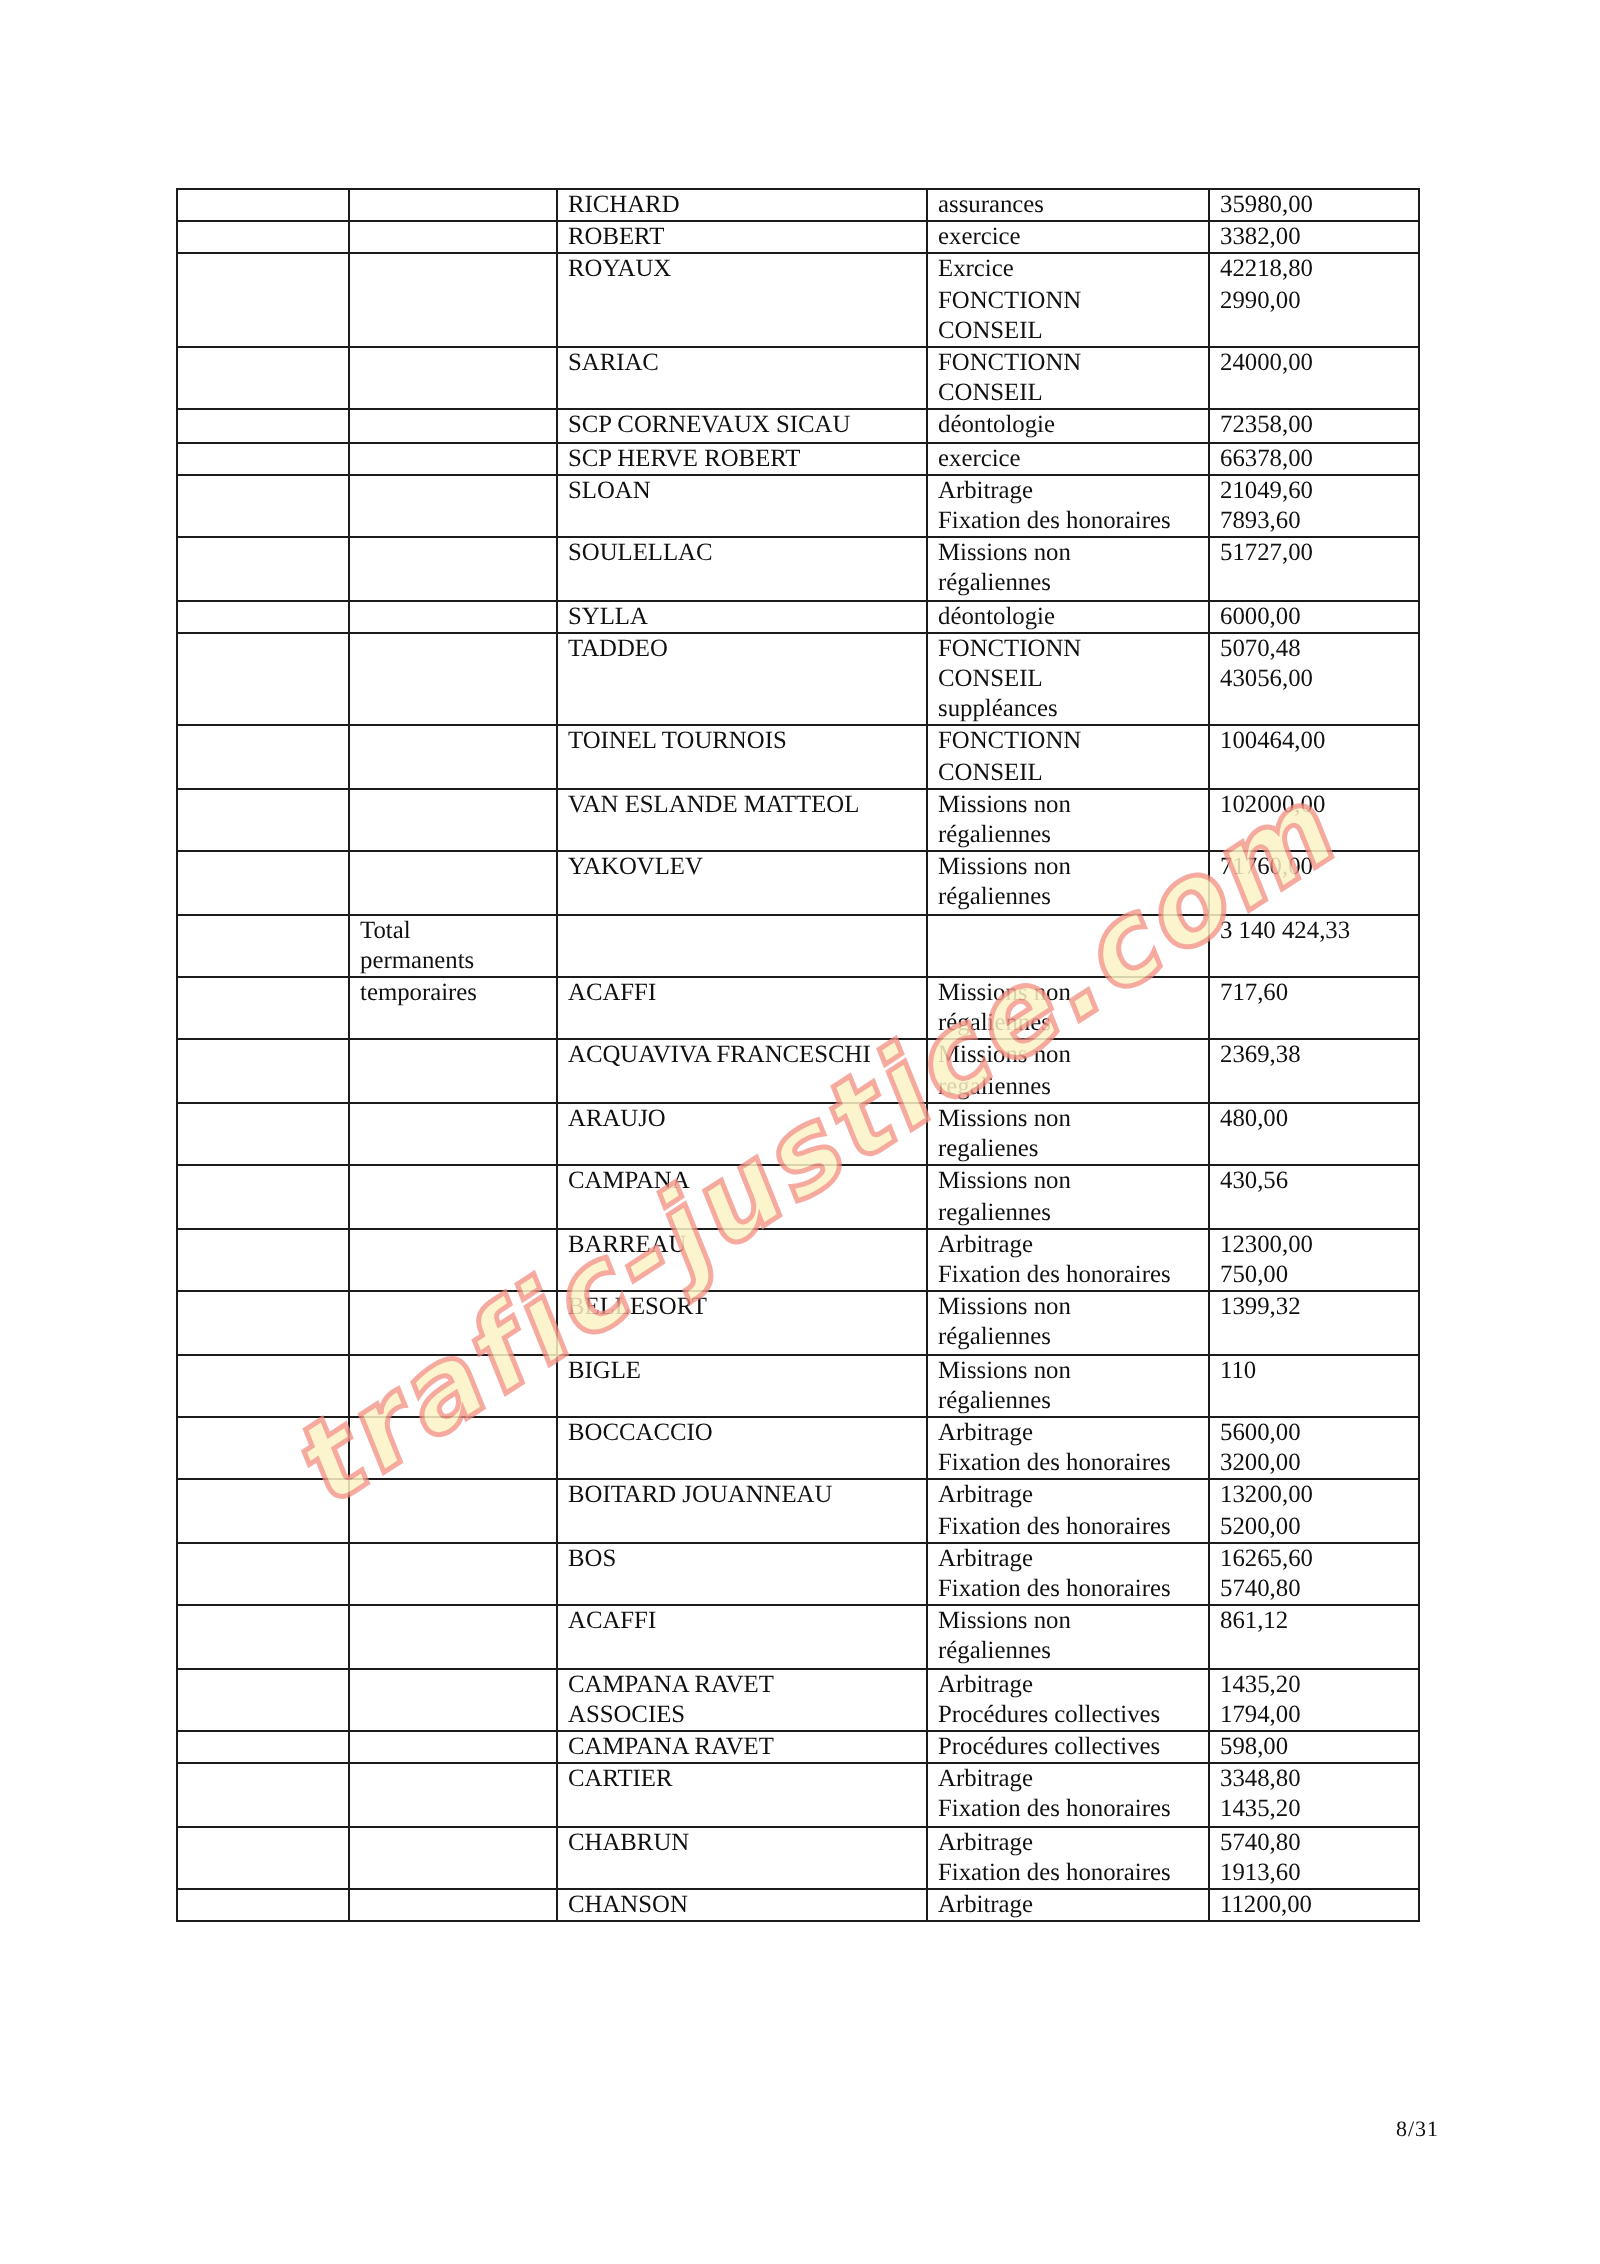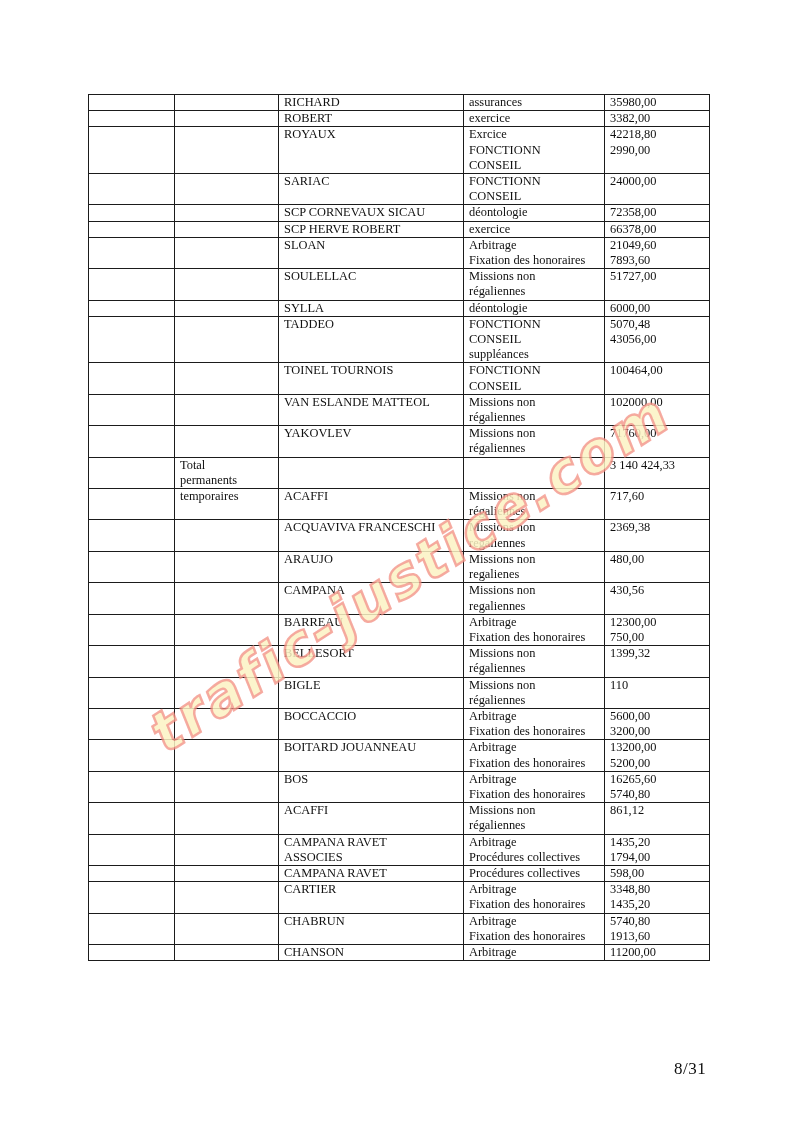--- a/index.html
+++ b/index.html
@@ -51,22 +51,22 @@
     overflow:hidden;
   }
   col.c-1{width:86px;}
   col.c-2{width:104px;}
   col.c-3{width:185px;}
   col.c-4{width:141px;}
   col.c-5{width:105px;}
 
   .page-number{
     position:absolute;
-    left:674px;top:1059px;
-    font-size:17px;
+    left:698px;top:1059px;
+    font-size:11px;
     color:#101010;
     letter-spacing:0.5px;
     z-index:1;
   }
 </style>
 </head>
 <body>
 
 <div class="page">
 

